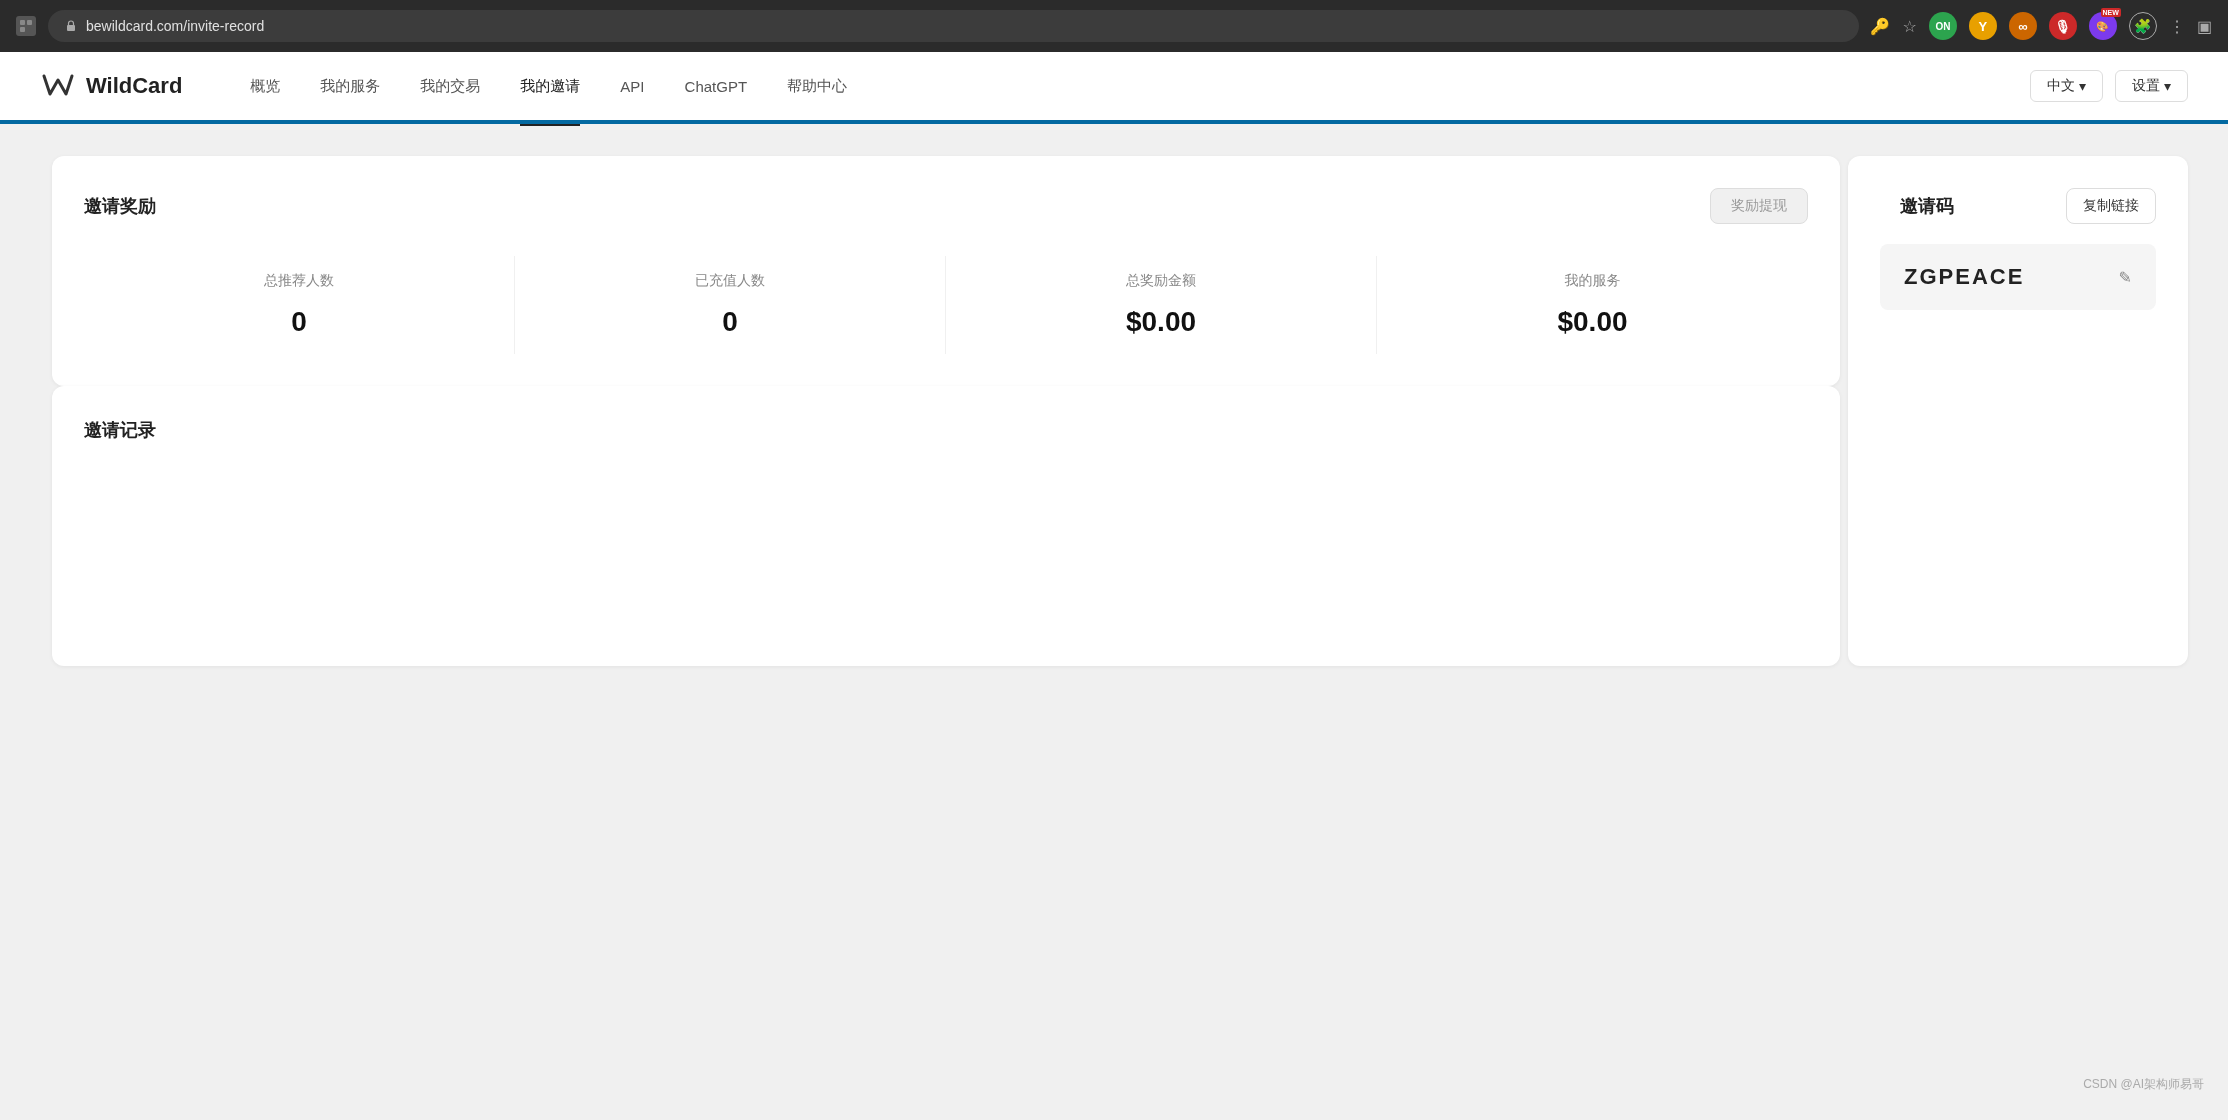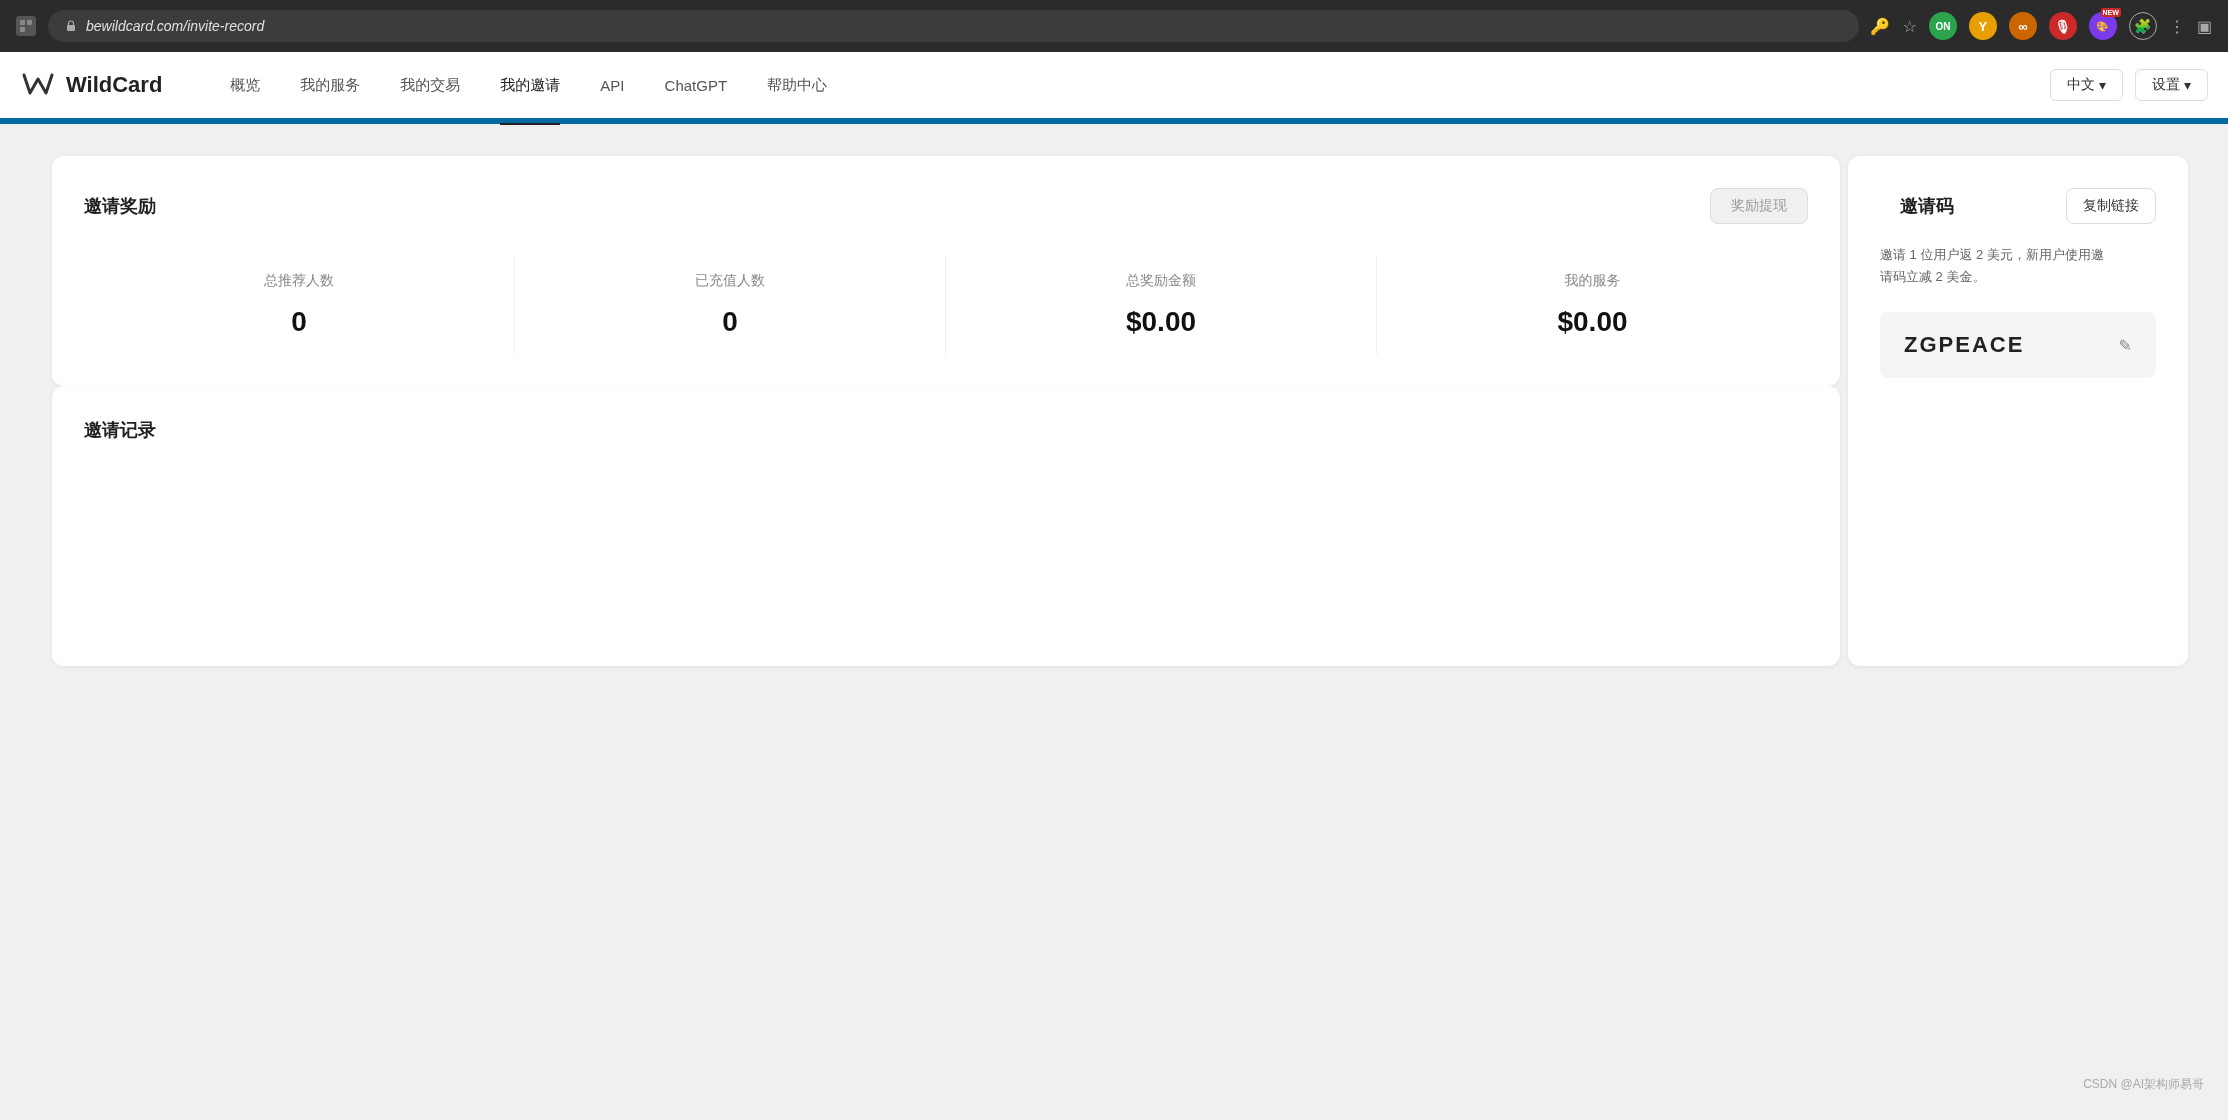--- a/index.html
+++ b/index.html
@@ -29,21 +29,20 @@
       flex: 1;
       background: #3c3c3c;
       border-radius: 20px;
       height: 32px;
       display: flex;
       align-items: center;
       padding: 0 16px;
       color: #e0e0e0;
       font-size: 14px;
       gap: 8px;
-      font-style: italic;
     }
     .browser-url-bar .url-text { color: #e0e0e0; font-size: 14px; }
     .browser-icons-right {
       display: flex;
       align-items: center;
       gap: 12px;
     }
     .browser-icon { color: #aaa; font-size: 16px; cursor: pointer; }
     .ext-icon {
       width: 28px;
@@ -84,22 +83,22 @@
       color: #aaa;
       cursor: pointer;
     }
 
     
     .nav-bar {
       background: white;
       height: 72px;
       display: flex;
       align-items: center;
-      padding: 0 20px;
-      border-bottom: 6px solid #0369a1;
+      padding: 0 40px;
+      border-bottom: 4px solid #0369a1;
     }
     .nav-logo {
       display: flex;
       align-items: center;
       gap: 10px;
       margin-right: 48px;
     }
     .logo-w {
       width: 36px;
       height: 36px;
@@ -378,24 +377,20 @@
       <div class="card invite-record-card" style="min-height: 280px;">
         <h2 class="card-title">邀请记录</h2>
       </div>
     </div>
 
     <div class="card invite-code-card">
       <div class="invite-code-header">
         <h2 class="card-title" style="margin-bottom:0;margin-left:20px;">邀请码</h2>
         <button class="copy-link-btn">复制链接</button>
       </div>
-      <p class="invite-description">
-        <span>邀请 1 位用户返 2 美元，新用户使用邀</span><br>
-        <span>请码立减 2 美金。</span>
-      </p>
       <div class="invite-code-display">
         <span class="invite-code-text">ZGPEACE</span>
         <span class="edit-icon">✎</span>
       </div>
     </div>
 
   </div>
 </div>
 
 <div class="footer-watermark">

